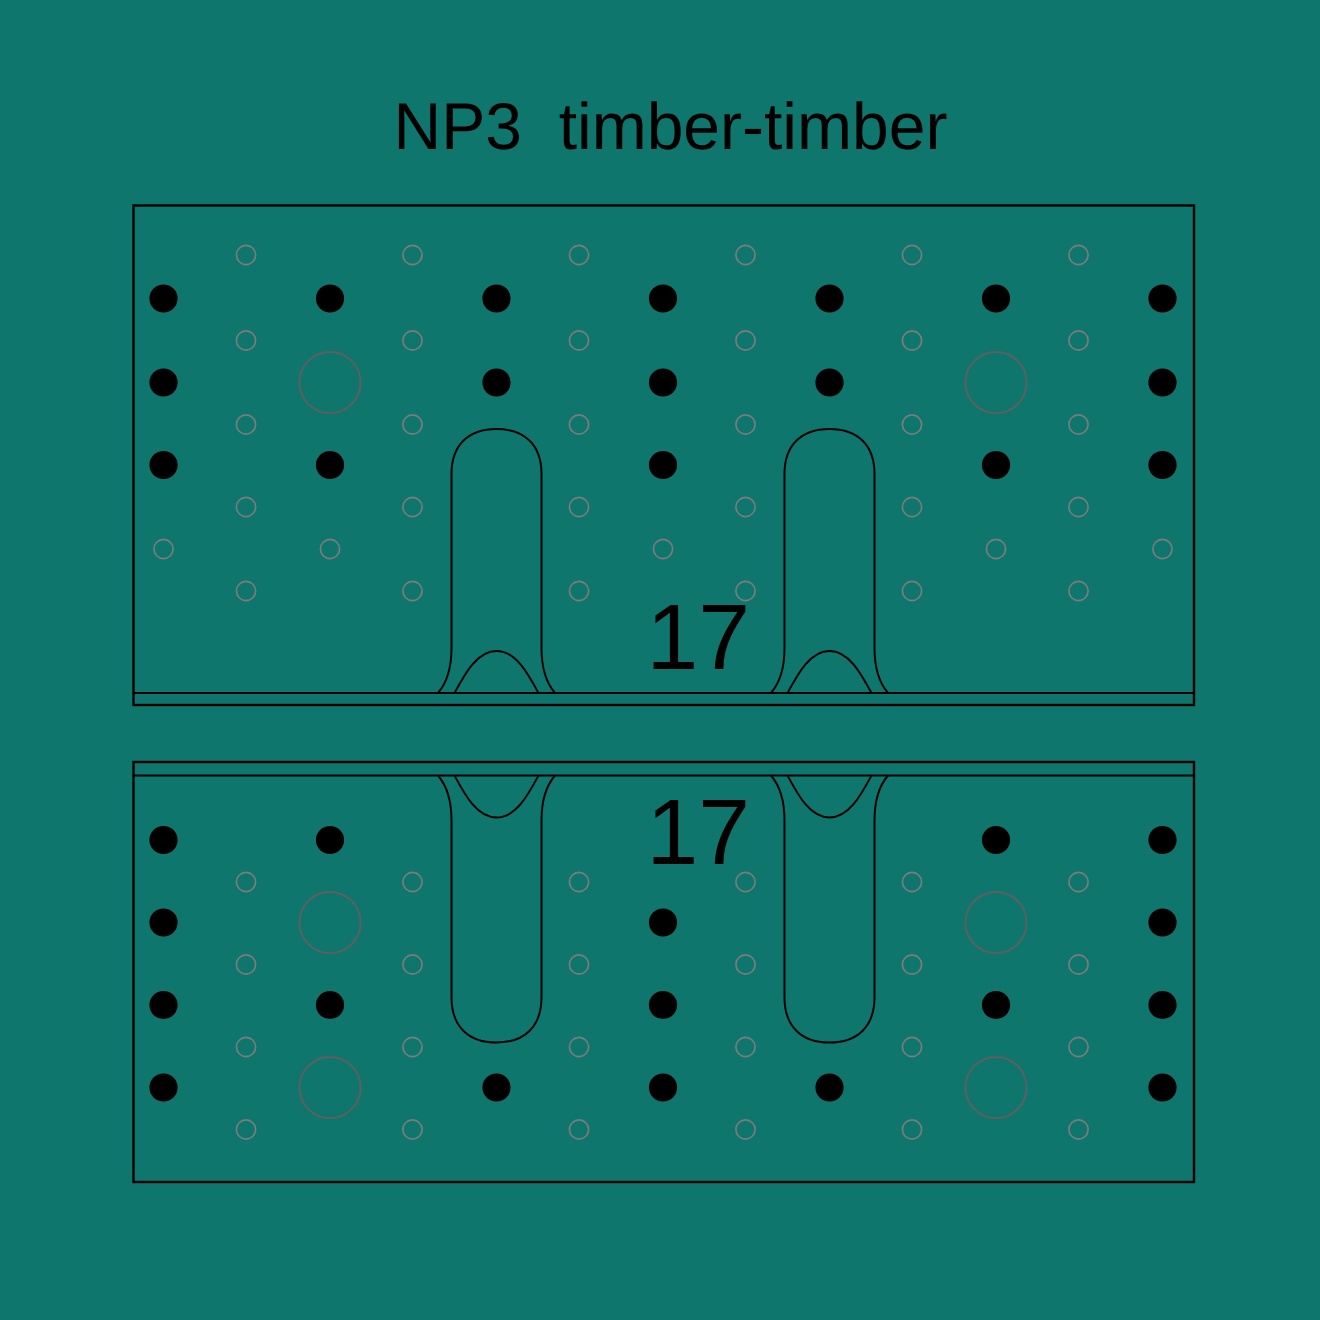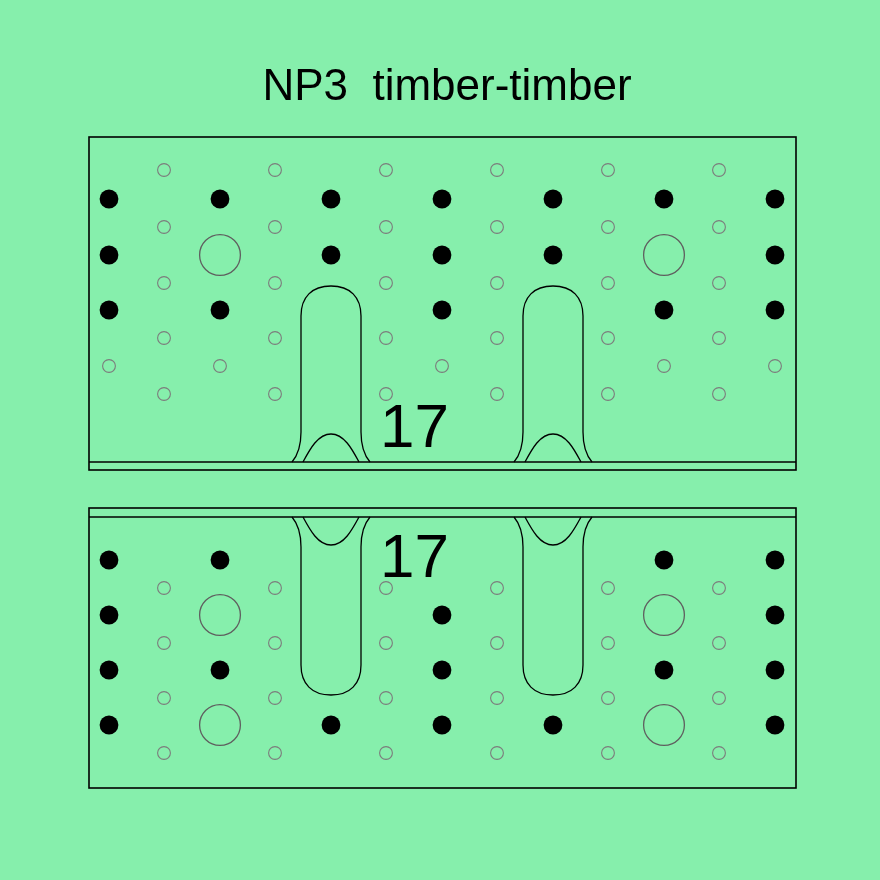--- a/index.html
+++ b/index.html
@@ -1,25 +1,25 @@
 <!DOCTYPE html>
 <html><head>
 <meta charset="utf-8">
 <style>
   html,body{margin:0;padding:0;background:#ffffff;}
   .canvas{
-    position:relative;width:880px;height:880px;background:#86efac;overflow:hidden;
+    position:relative;width:880px;height:880px;background:#0f766e;overflow:hidden;
     font-family:"Liberation Sans", sans-serif;
   }
   .title{
     position:absolute;left:7px;top:60px;width:880px;text-align:center;
     font-size:44px;line-height:49px;color:#000000;white-space:pre;
   }
   .dim-label{
-    position:absolute;width:120px;text-align:left;
+    position:absolute;width:120px;text-align:right;
     font-size:62px;line-height:62px;color:#000000;
   }
   #lbl-top{left:380px;top:395px;}
   #lbl-bottom{left:380px;top:525px;}
   svg{position:absolute;left:0;top:0;}
 </style>
 </head>
 <body>
 
 <div class="canvas">

